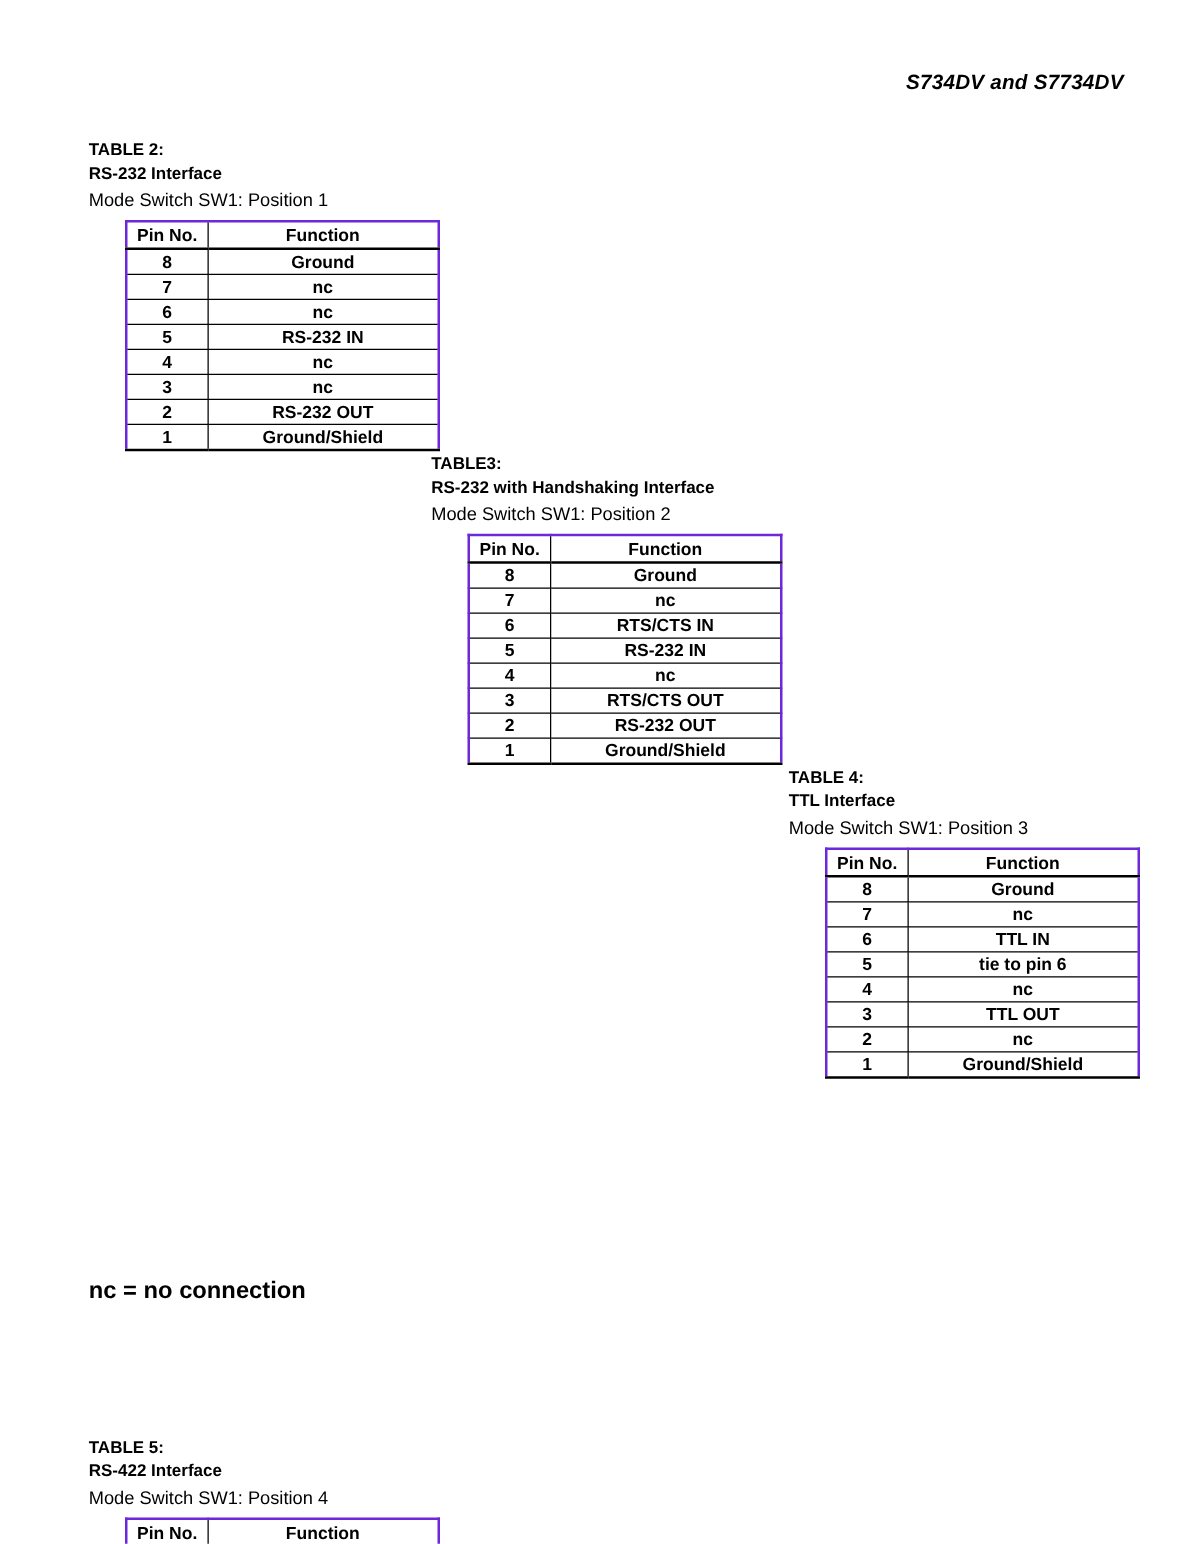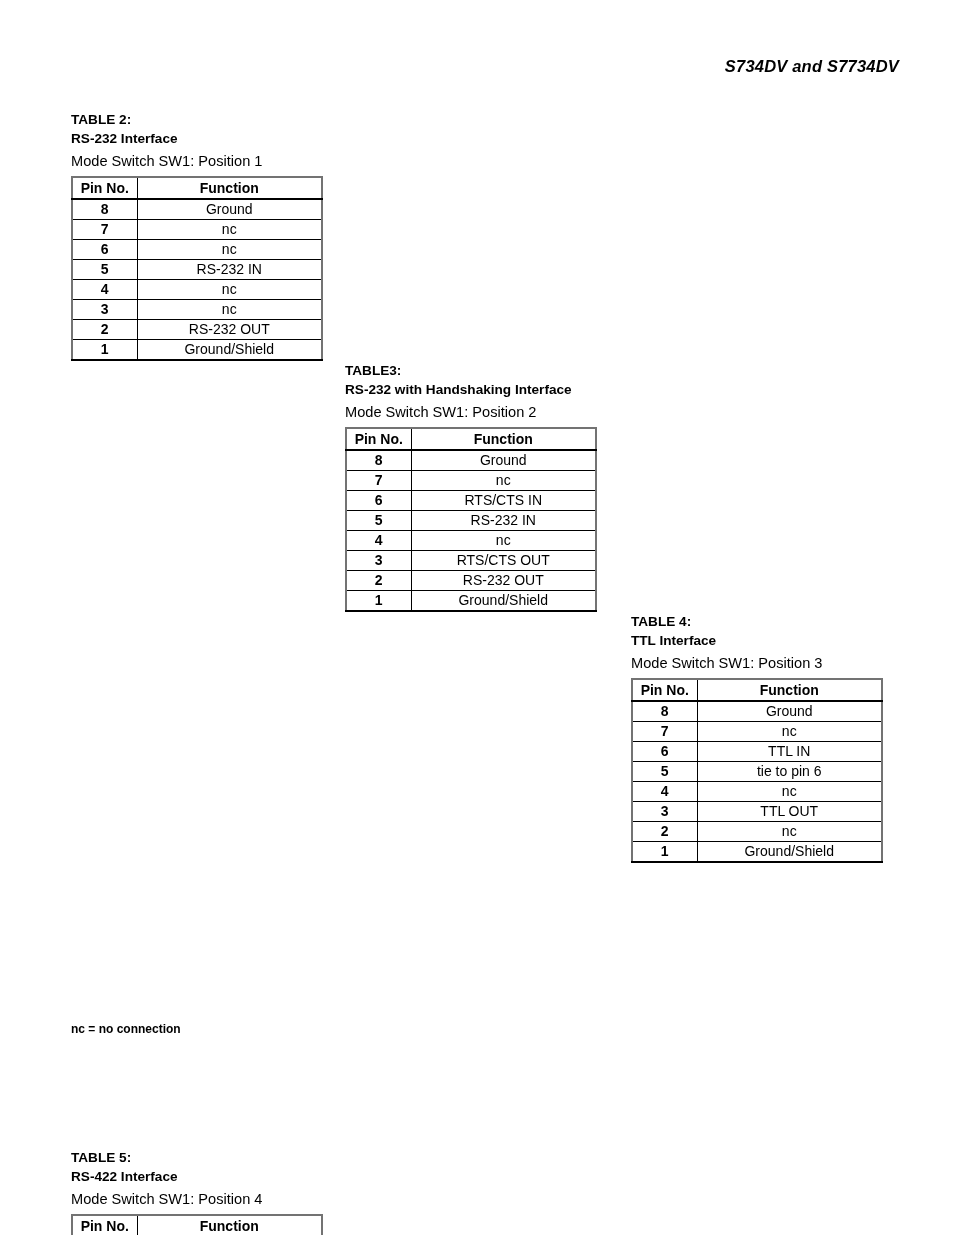--- a/index.html
+++ b/index.html
@@ -88,39 +88,40 @@
   table.pin-table thead th {
     font-weight: bold;
     font-size: 14px;
     height: 20px;
     border-bottom-width: 2px;
   }
   table.pin-table tbody tr:last-child td {
     border-bottom-width: 2px;
   }
   table.pin-table .c-pin { font-weight: bold; }
-  table.pin-table .c-fn  { font-weight: normal; }
+  table.pin-table .c-fn  { font-weight: bold; }
 
   
   table.pin-table {
-    border: 2px solid #737373;
+    border: 2px solid #6d28d9;
+    margin-left: 29px;
   }
 
   
   .t2  { width: 252px; }
   .t3  { width: 252px; }
   .t4  { width: 252px; }
   .t5  { width: 252px; }
 
   
   .foot-note {
     position: absolute;
     left: 71px;
     top: 1022px;
-    font-size: 12px;
+    font-size: 19px;
     font-weight: bold;
     white-space: nowrap;
   }
 </style>
 </head>
 <body>
 
 <div class="page">
 
   <div class="doc-header">S734DV and S7734DV</div>

